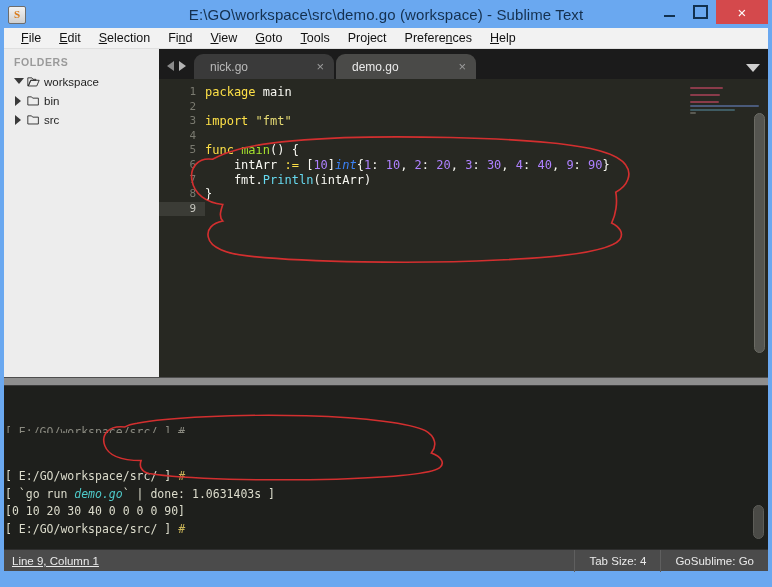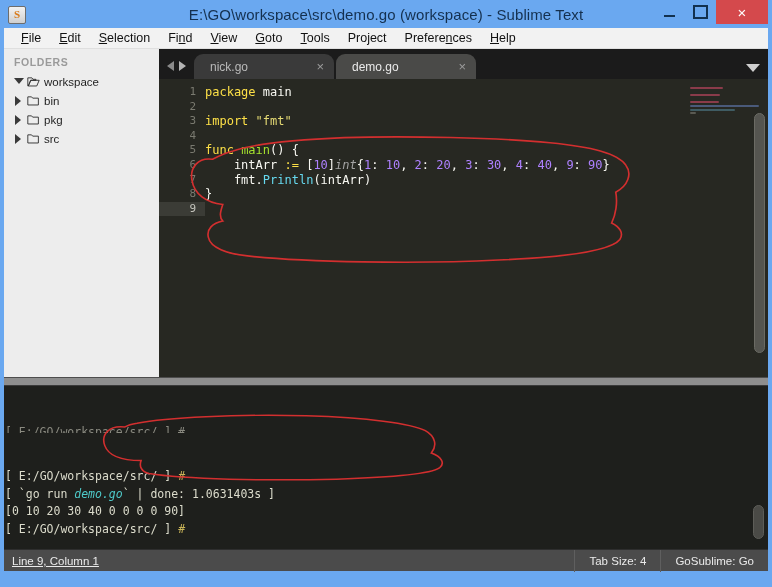--- a/index.html
+++ b/index.html
@@ -151,21 +151,21 @@
   #code-text {
     flex:1; padding-top:6px; min-width:0;
     font-family:"DejaVu Sans Mono", monospace; font-size:12px;
     line-height:14.6px; white-space:pre; color:#f8f8f2;
   }
   .cl { height:14.6px; }
   .kw { color:#fde047; }
   .str { color:#e6db74; }
   .fn { color:#a6e22e; }
   .num { color:#ae81ff; }
-  .typ { color:#a3a3a3; font-style:italic; }
+  .typ { color:#3b82f6; font-style:italic; }
   .call { color:#66d9ef; }
   .pun { color:#f8f8f2; }
 
   #minimap {
     width:84px; flex:none; background:#272822; position:relative;
     padding:8px 6px 0 6px; overflow:hidden;
   }
   .mini-line { height:2px; margin-bottom:1.6px; border-radius:1px; }
 
   #ed-scroll {
@@ -258,29 +258,20 @@
               <span class="tree-label">workspace</span>
             </div>
             <div class="tree-row child">
               <span class="twisty closed"></span>
               <span style="display: flex;">
                 <svg class="folder-ico" viewBox="0 0 16 13">
                   <path d="M1 12V2h4.6L7 3.6H14V12z" fill="none" stroke="#2b2b2b" stroke-width="1.1"></path>
                 </svg>
               </span>
               <span class="tree-label">bin</span>
-            </div>
-            <div class="tree-row child">
-              <span class="twisty closed"></span>
-              <span style="display: flex;">
-                <svg class="folder-ico" viewBox="0 0 16 13">
-                  <path d="M1 12V2h4.6L7 3.6H14V12z" fill="none" stroke="#2b2b2b" stroke-width="1.1"></path>
-                </svg>
-              </span>
-              <span class="tree-label">pkg</span>
             </div>
             <div class="tree-row child">
               <span class="twisty closed"></span>
               <span style="display: flex;">
                 <svg class="folder-ico" viewBox="0 0 16 13">
                   <path d="M1 12V2h4.6L7 3.6H14V12z" fill="none" stroke="#2b2b2b" stroke-width="1.1"></path>
                 </svg>
               </span>
               <span class="tree-label">src</span>
             </div>

